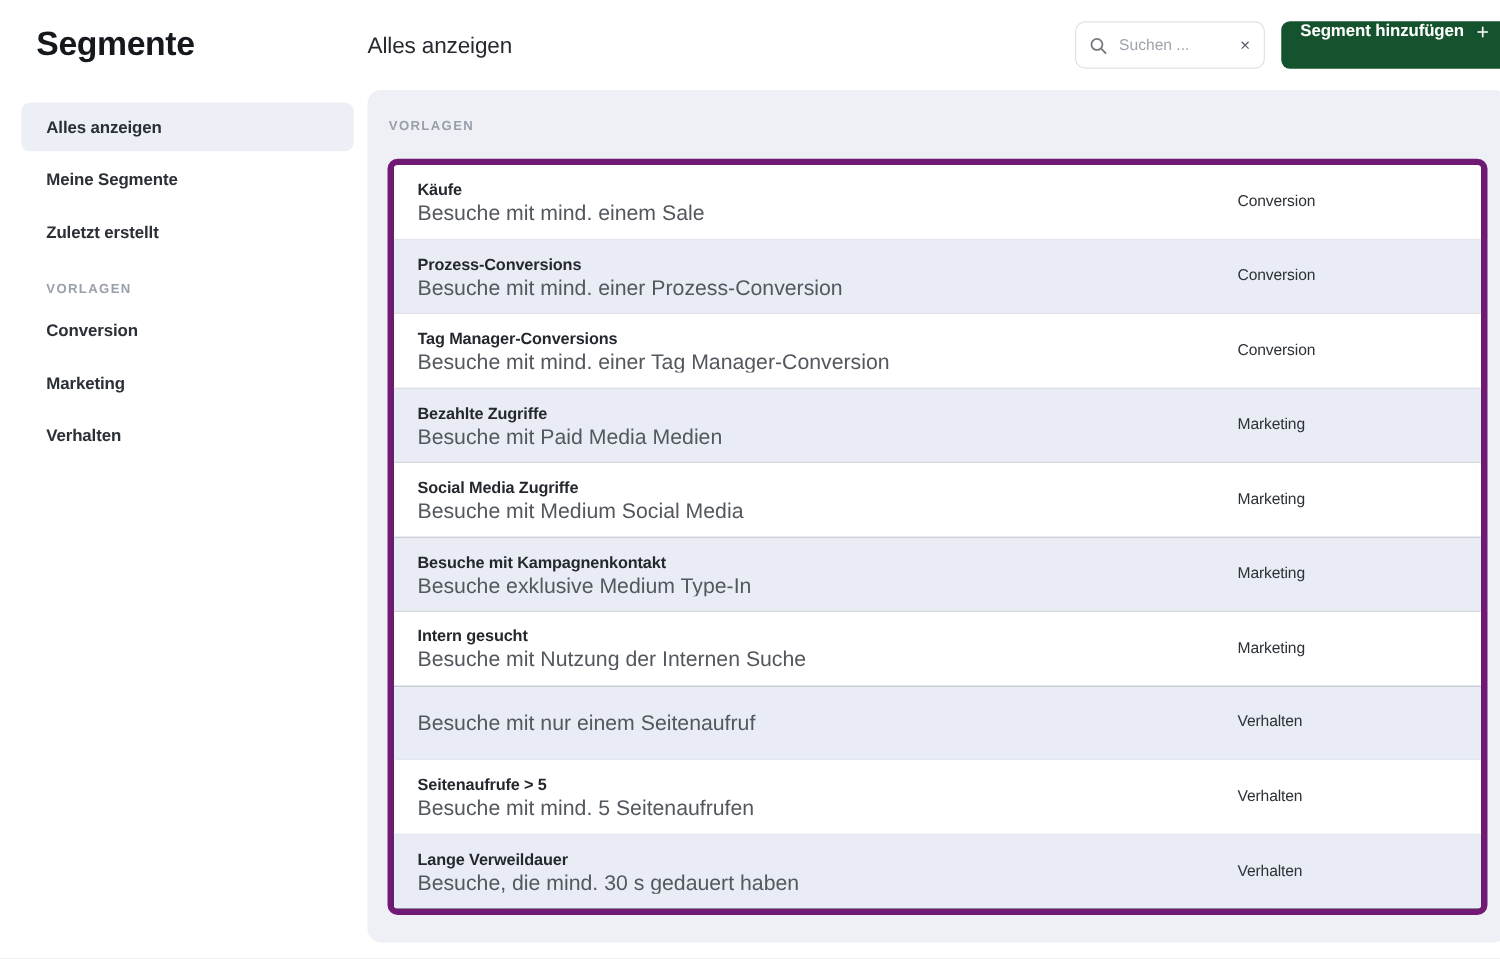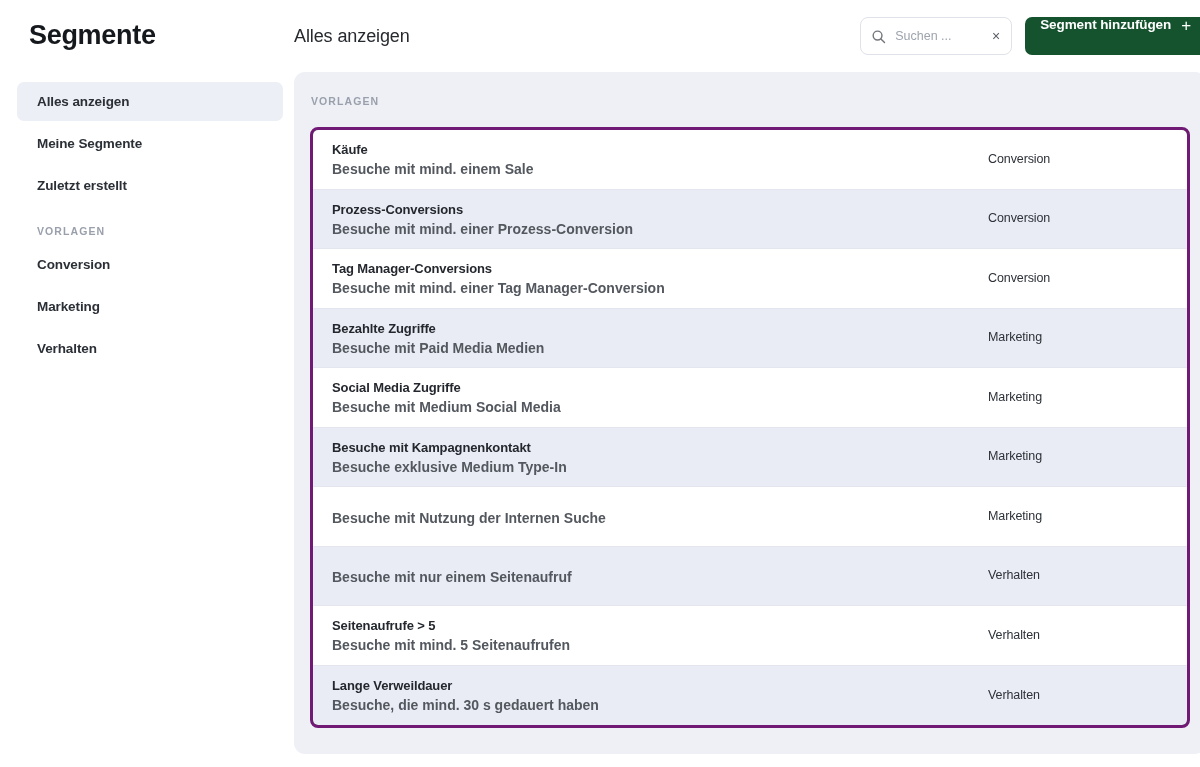--- a/index.html
+++ b/index.html
@@ -162,21 +162,21 @@
     font-weight: bold;
     letter-spacing: 1.1px;
     color: #9aa0ab;
     text-transform: uppercase;
     padding: 0 0 19px 1px;
     line-height: 14px;
   }
 
   .table-card {
     background: #000000;
-    border: 3px solid #701a75;
+    border: 5px solid #701a75;
     border-radius: 8px;
     overflow: hidden;
   }
 
   .row {
     display: flex;
     align-items: center;
     height: 59.5px;
     padding: 0 19px;
     background: #ffffff;
@@ -192,22 +192,22 @@
     font-size: 13px;
     font-weight: bold;
     color: #24282e;
     line-height: 17px;
     letter-spacing: -0.1px;
     white-space: nowrap;
     overflow: hidden;
     text-overflow: ellipsis;
   }
   .row-desc {
-    font-size: 14px;
-    font-weight: bold;
+    font-size: 17px;
+    font-weight: normal;
     color: #53575e;
     line-height: 16px;
     margin-top: 3px;
     white-space: nowrap;
     overflow: hidden;
     text-overflow: ellipsis;
   }
 
   .row-category {
     flex: 1 1 auto;
@@ -325,20 +325,21 @@
         <div class="row alt">
           <div class="row-main">
             <div class="row-title">Besuche mit Kampagnenkontakt</div>
             <div class="row-desc">Besuche exklusive Medium Type-In</div>
           </div>
           <div class="row-category">Marketing</div>
         </div>
 
         <div class="row">
           <div class="row-main">
+            <div class="row-title">Intern gesucht</div>
             <div class="row-desc">Besuche mit Nutzung der Internen Suche</div>
           </div>
           <div class="row-category">Marketing</div>
         </div>
 
         <div class="row alt">
           <div class="row-main">
             <div class="row-desc">Besuche mit nur einem Seitenaufruf</div>
           </div>
           <div class="row-category">Verhalten</div>

